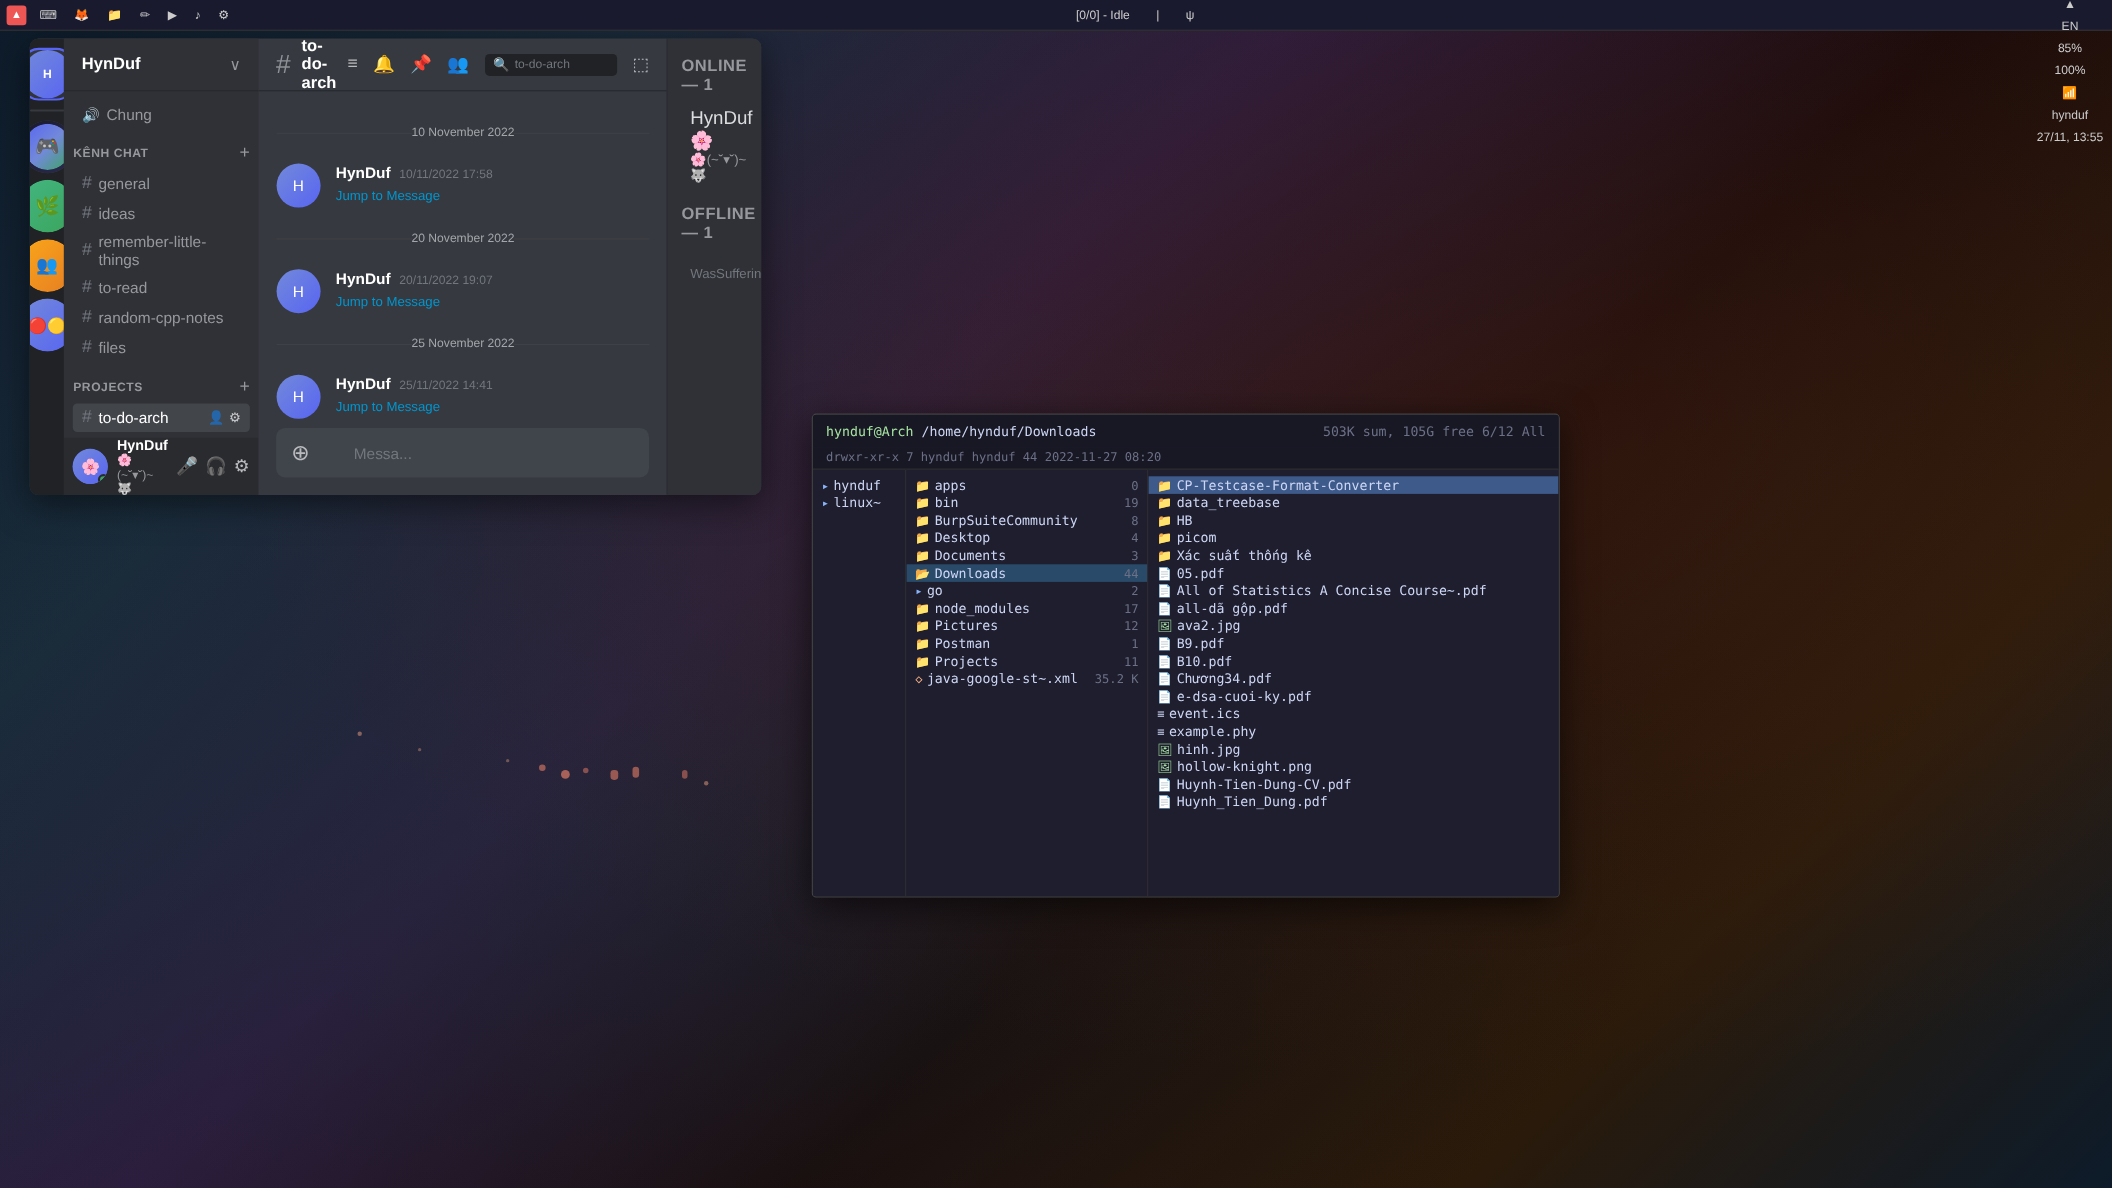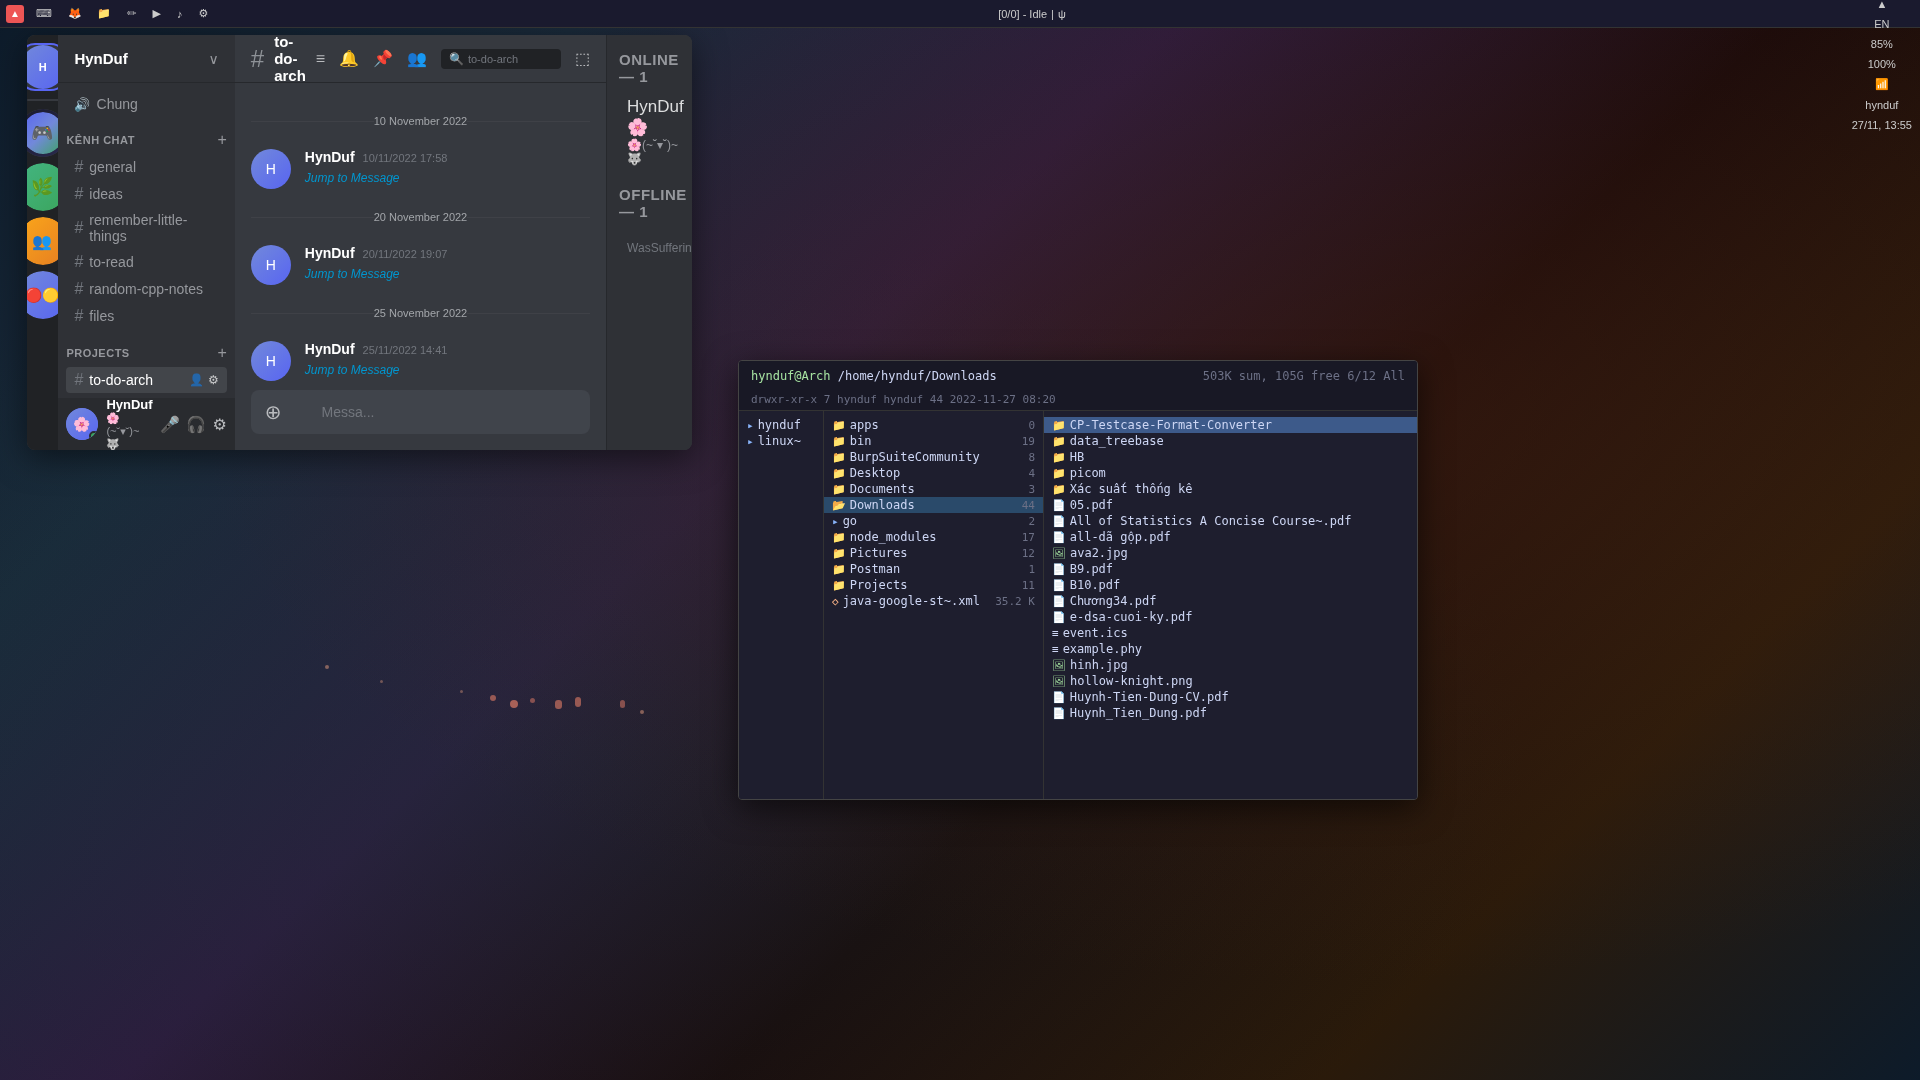--- a/index.html
+++ b/index.html
@@ -72,21 +72,21 @@
       display: flex;
       align-items: center;
       gap: 3px;
       font-size: 11px;
     }
     .taskbar-center {
       flex: 1;
       display: flex;
       align-items: center;
       justify-content: center;
-      gap: 4px;
+      gap: 24px;
     }
     .taskbar-right {
       display: flex;
       align-items: center;
       gap: 8px;
       padding: 0 8px;
       font-size: 11px;
       flex-direction: column;
     }
     .taskbar-right span { color: #ccc; }
@@ -330,21 +330,21 @@
       align-items: center;
       justify-content: center;
       font-size: 14px;
       color: white;
       overflow: hidden;
     }
     .message-content { flex: 1; }
     .message-header { display: flex; align-items: baseline; gap: 8px; margin-bottom: 3px; }
     .message-author { font-size: 14px; font-weight: 600; color: #fff; }
     .message-time { font-size: 11px; color: #72767d; }
-    .message-text { font-size: 14px; color: #dcddde; line-height: 1.4; font-style: italic; }
+    .message-text { font-size: 14px; color: #dcddde; line-height: 1.4; }
     .message-text a { color: #0096cf; text-decoration: none; }
     .jump-to-message {
       font-size: 12px;
       color: #0096cf;
       cursor: pointer;
     }
 
     
     .message-input-area {
       padding: 0 16px 16px;
@@ -427,21 +427,21 @@
     .offline-dot {
       background: #72767d;
     }
     .online-name { font-size: 17px; color: #dcddde; }
     .online-status { font-size: 11px; color: #96989d; }
     .status-emoji { font-size: 12px; }
 
     
     .terminal-window {
       position: absolute;
-      top: 360px;
+      top: 376px;
       left: 738px;
       width: 680px;
       height: 440px;
       background: #1e1e2e;
       border: 1px solid #444;
       border-radius: 4px;
       z-index: 10;
       overflow: hidden;
       box-shadow: 0 8px 32px rgba(0,0,0,0.6);
       display: flex;

